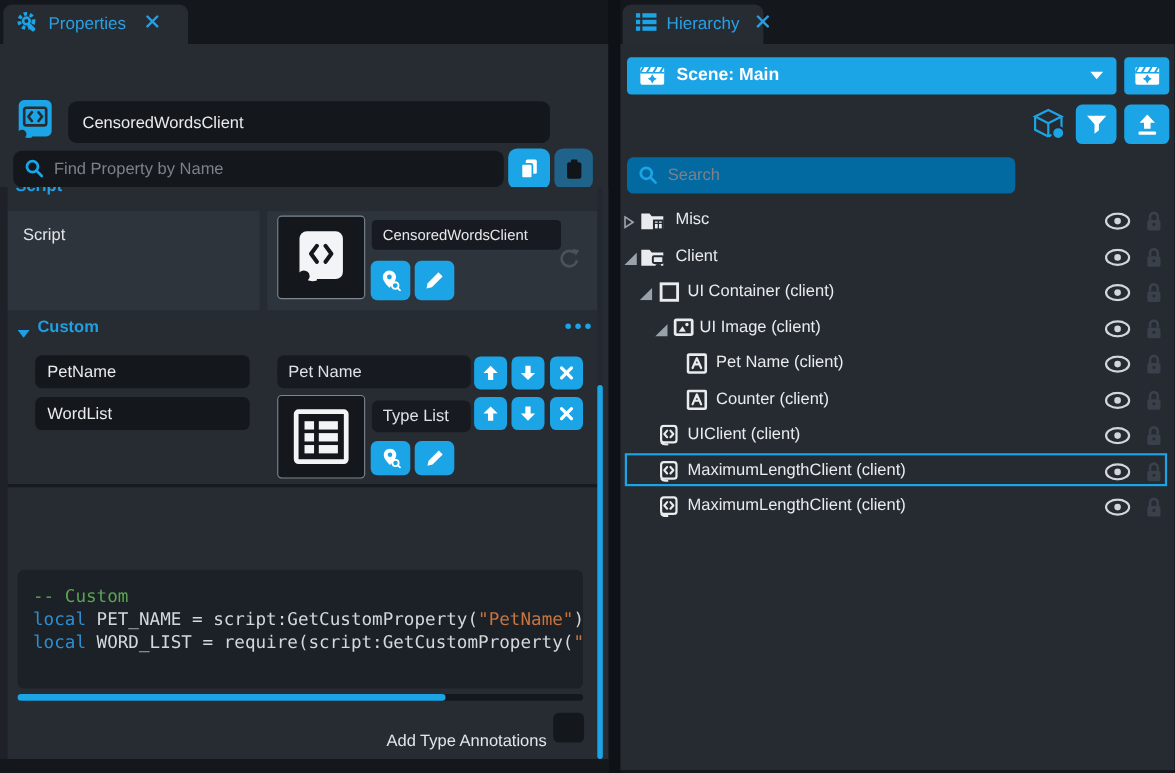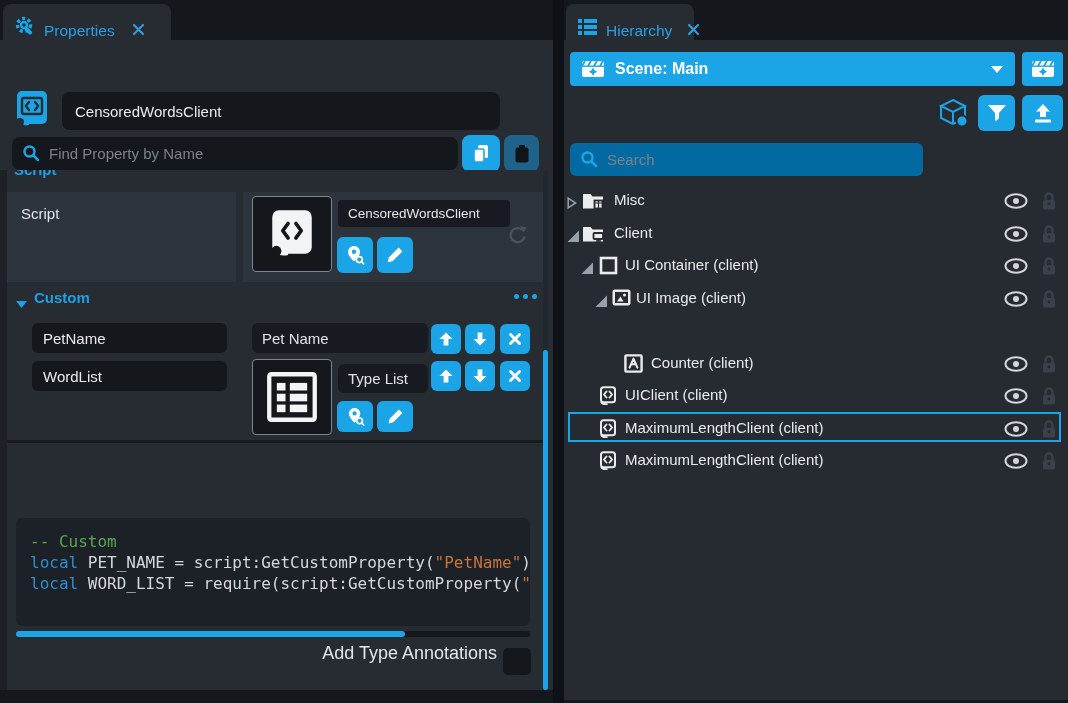--- a/index.html
+++ b/index.html
@@ -1,21 +1,21 @@
 <!DOCTYPE html>
 <html><head>
 <meta charset="utf-8">
 <style>
   * { margin:0; padding:0; box-sizing:border-box; }
   html,body { background:#0e1116; }
   body { font-family:"Liberation Sans", sans-serif; }
   .stage { position:relative; width:1068px; height:703px; background:#0e1116; overflow:hidden; }
   .tabstrip { position:absolute; top:0; height:40px; background:#14171c; }
   .tab { position:absolute; top:4px; height:36px; background:#272c33; border-radius:8px 8px 0 0;
-         display:flex; align-items:flex-end; padding:0 12px; gap:9px; }
+         display:flex; align-items:center; padding:0 12px; gap:9px; }
   .tab-label { color:#29a0e4; font-size:15.5px; }
   .accent-btn { position:absolute; background:#1ba4e6; border:none; border-radius:6px;
                 display:flex; align-items:center; justify-content:center; cursor:pointer; }
   .dark-input { background:#14181d; border:none; border-radius:8px; color:#e9ebed;
                 font-size:15px; font-family:"Liberation Sans",sans-serif; outline:none; }
   ::placeholder { color:#7b828b; opacity:1; }
 
   
   .panel-left { position:absolute; left:0; top:0; width:553px; height:703px; }
   .pl-tabstrip { left:0; width:553px; }
@@ -61,21 +61,21 @@
                 border-radius:6px; padding:13px 0 0 14px; overflow:hidden; }
   .code-line { font-family:"DejaVu Sans Mono", monospace; font-size:16px; line-height:21px; white-space:pre; color:#d4d8dc; }
   .tok { white-space:pre; }
   .tok.kw { color:#2e8fd0; }
   .tok.comment { color:#5aa552; }
   .tok.str { color:#c8743e; }
 
   .hbar-track { position:absolute; left:16px; top:461px; width:514px; height:6px; background:#14181d; border-radius:3px; }
   .hbar-thumb { position:absolute; left:0; top:0; width:389px; height:6px; background:#1ba4e6; border-radius:3px; }
 
-  .annot-label { position:absolute; right:56px; top:473px; color:#e3e6e9; font-size:18px; }
+  .annot-label { position:absolute; right:56px; top:495px; color:#e3e6e9; font-size:15px; }
   .annot-checkbox { position:absolute; left:503px; top:478px; width:28px; height:27px; background:#14181d; border-radius:5px; cursor:pointer; }
 
   .add-btn { left:168px; top:523px; width:213px; height:34px; border-radius:5px; gap:9px; }
   .add-btn span { color:#fff; font-weight:bold; font-size:15px; }
 
   .vbar-track { position:absolute; left:543px; top:131px; width:5px; height:558px; background:#222730; border-radius:3px; }
   .vbar-thumb { position:absolute; left:0; top:179px; width:5px; height:340px; background:#1ba4e6; border-radius:3px; }
 
   
   .panel-right { position:absolute; left:564px; top:0; width:504px; height:703px; }
@@ -457,20 +457,36 @@
             <span class="eye"><svg width="24" height="16" viewBox="0 0 24 16">
                 <ellipse cx="12" cy="8" rx="10.5" ry="6.8" fill="none" stroke="#d2d6da" stroke-width="2"></ellipse>
                 <circle cx="12" cy="8" r="3" fill="#d2d6da"></circle>
               </svg></span>
             <span class="lck"><svg width="16" height="20" viewBox="0 0 16 20">
                 <path d="M4.5,9 V6 a3.5,3.5 0 0 1 7,0 V9" fill="none" stroke="#3a414a" stroke-width="2.4"></path>
                 <rect x="2" y="9" width="12" height="9.5" rx="1.8" fill="#3a414a"></rect>
                 <circle cx="8" cy="13" r="1.4" fill="#262b32"></circle>
               </svg></span>
           </div>
+          <div class="tree-row" style="top: 235px;">
+            <span class="ticon" style="left:60px"><svg width="19" height="19" viewBox="0 0 19 19">
+                <rect x="1.4" y="1.4" width="16.2" height="16.2" rx="1" fill="#262b32" stroke="#e9ebed" stroke-width="2.4"></rect>
+                <path d="M5.6,13.6 L9.5,4.6 L13.4,13.6 M6.9,10.3 H12.1" fill="none" stroke="#e9ebed" stroke-width="2" stroke-linecap="round" stroke-linejoin="round"></path>
+              </svg></span>
+            <span class="tlabel" style="left:87px">Pet Name (client)</span>
+            <span class="eye"><svg width="24" height="16" viewBox="0 0 24 16">
+                <ellipse cx="12" cy="8" rx="10.5" ry="6.8" fill="none" stroke="#d2d6da" stroke-width="2"></ellipse>
+                <circle cx="12" cy="8" r="3" fill="#d2d6da"></circle>
+              </svg></span>
+            <span class="lck"><svg width="16" height="20" viewBox="0 0 16 20">
+                <path d="M4.5,9 V6 a3.5,3.5 0 0 1 7,0 V9" fill="none" stroke="#3a414a" stroke-width="2.4"></path>
+                <rect x="2" y="9" width="12" height="9.5" rx="1.8" fill="#3a414a"></rect>
+                <circle cx="8" cy="13" r="1.4" fill="#262b32"></circle>
+              </svg></span>
+          </div>
           <div class="tree-row" style="top: 268px;">
             <span class="ticon" style="left:60px"><svg width="19" height="19" viewBox="0 0 19 19">
                 <rect x="1.4" y="1.4" width="16.2" height="16.2" rx="1" fill="#262b32" stroke="#e9ebed" stroke-width="2.4"></rect>
                 <path d="M5.6,13.6 L9.5,4.6 L13.4,13.6 M6.9,10.3 H12.1" fill="none" stroke="#e9ebed" stroke-width="2" stroke-linecap="round" stroke-linejoin="round"></path>
               </svg></span>
             <span class="tlabel" style="left:87px">Counter (client)</span>
             <span class="eye"><svg width="24" height="16" viewBox="0 0 24 16">
                 <ellipse cx="12" cy="8" rx="10.5" ry="6.8" fill="none" stroke="#d2d6da" stroke-width="2"></ellipse>
                 <circle cx="12" cy="8" r="3" fill="#d2d6da"></circle>
               </svg></span>

